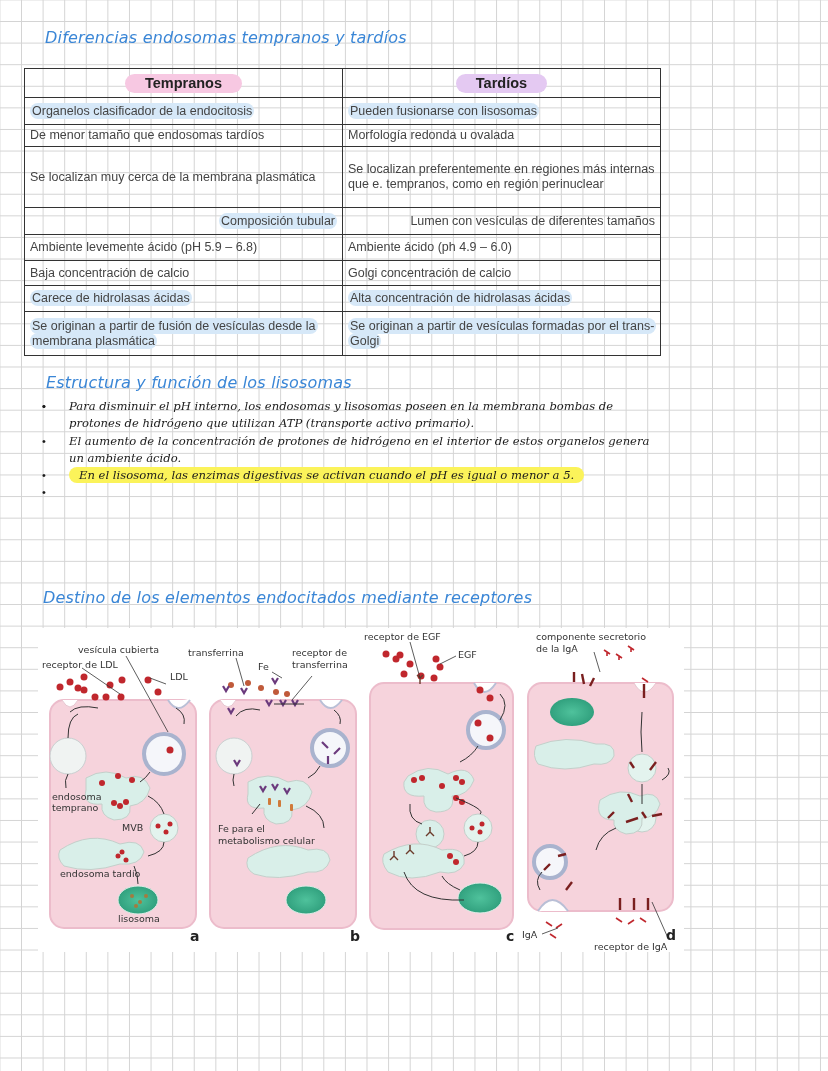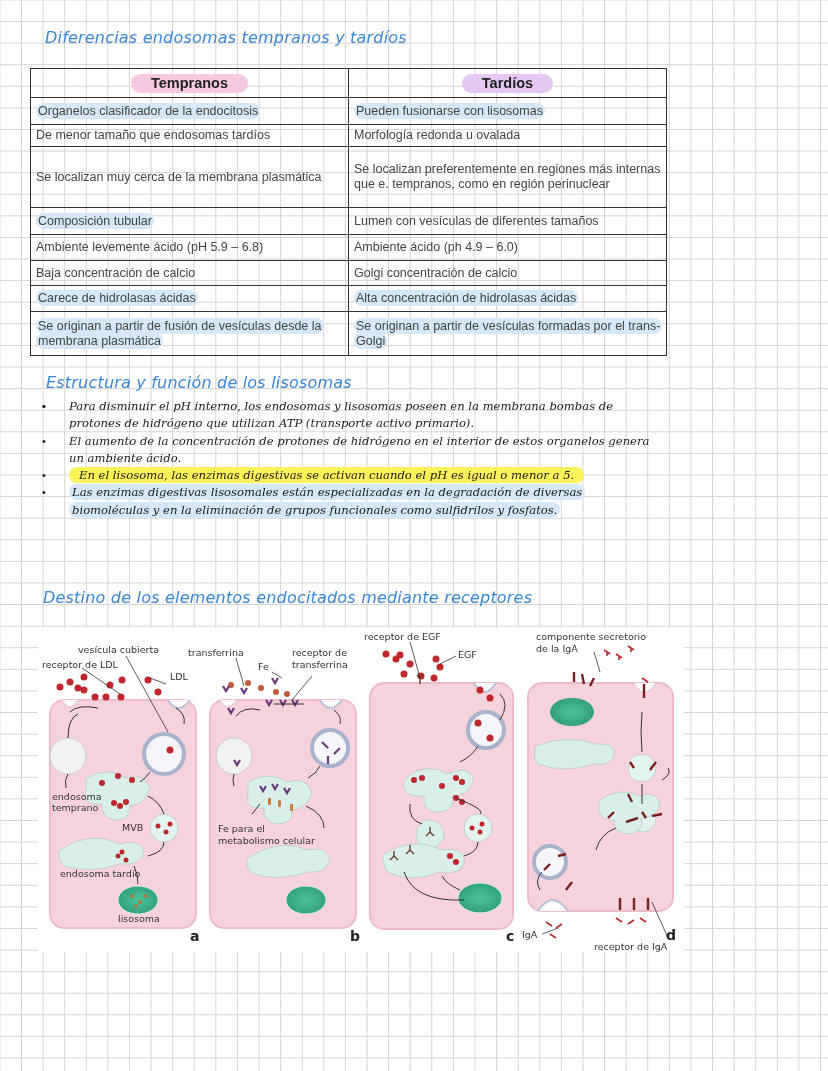--- a/index.html
+++ b/index.html
@@ -17,21 +17,21 @@
     font-family: "DejaVu Serif", serif;
     font-style: italic;
   }
   .heading {
     position: absolute; color: #3a86d6; font-size: 16px; letter-spacing: 0.2px;
     font-family: "DejaVu Sans", sans-serif; font-style: oblique; font-weight: normal;
     white-space: nowrap;
   }
   
   .cmp-table {
-    position: absolute; left: 30px; top: 68px; width: 637px;
+    position: absolute; left: 24px; top: 68px; width: 637px;
     border-collapse: collapse; table-layout: fixed;
     font-size: 12.5px; color: #444;
   }
   .cmp-table td, .cmp-table th {
     border: 1.5px solid #333; padding: 2px 5px; vertical-align: middle;
     line-height: 15px; background: rgba(255,255,255,0.0);
   }
   .cmp-table th { height: 24px; font-size: 14.5px; color: #222; font-weight: bold; text-align: center; }
   .col-left { width: 318px; }
   .pill {
@@ -80,21 +80,21 @@
       <td><span class="hl">Pueden fusionarse con lisosomas</span></td>
     </tr>
     <tr style="height:22px;">
       <td><span>De menor tamaño que endosomas tardíos</span></td>
       <td><span>Morfología redonda u ovalada</span></td>
     </tr>
     <tr style="height:61px;">
       <td><span>Se localizan muy cerca de la membrana plasmática</span></td>
       <td><span>Se localizan preferentemente en regiones más internas que e. tempranos, como en región perinuclear</span></td>
     </tr>
-    <tr style="height:27px;">
+    <tr style="height:27px;text-align:right;">
       <td><span class="hl">Composición tubular</span></td>
       <td><span>Lumen con vesículas de diferentes tamaños</span></td>
     </tr>
     <tr style="height:26px;">
       <td><span>Ambiente levemente ácido (pH 5.9 – 6.8)</span></td>
       <td><span>Ambiente ácido (ph 4.9 – 6.0)</span></td>
     </tr>
     <tr style="height:25px;">
       <td><span>Baja concentración de calcio</span></td>
       <td><span>Golgi concentración de calcio</span></td>
@@ -110,21 +110,21 @@
   </tbody>
 </table>
 
 <div class="heading" style="left:46px; top:373px;">Estructura y función de los lisosomas</div>
 
 <ul class="bullets hand">
   <li><span class="dot">•</span></li>
   <li><span class="dot">•</span><span>Para disminuir el pH interno, los endosomas y lisosomas poseen en la membrana bombas de protones de hidrógeno  que utilizan ATP (transporte activo primario).</span></li>
   <li><span class="dot">•</span><span>El aumento de la concentración de protones de hidrógeno en el interior de estos organelos genera un ambiente ácido.</span></li>
   <li><span class="dot">•</span><span class="yl">En el lisosoma, las enzimas digestivas se activan cuando el pH es igual o menor a 5.</span></li>
-  <li><span class="dot">•</span><span class="bl">Las enzimas digestivas lisosomales están especializadas en la degradación de diversas biomoléculas y en la eliminación de grupos funcionales como sulfidrilos y fosfatos.</span></li>
+  <li><span class="dot">•</span></li>
 </ul>
 
 <div class="heading" style="left:43px; top:588px;">Destino de los elementos endocitados mediante receptores</div>
 
 <div class="figure">
   <svg width="646" height="324" viewBox="0 0 646 324">
     <defs>
       <radialGradient id="lysoGrad" cx="50%" cy="50%" r="60%">
         <stop offset="0%" stop-color="#4fc29c"></stop>
           <stop offset="100%" stop-color="#2b9a78"></stop>

